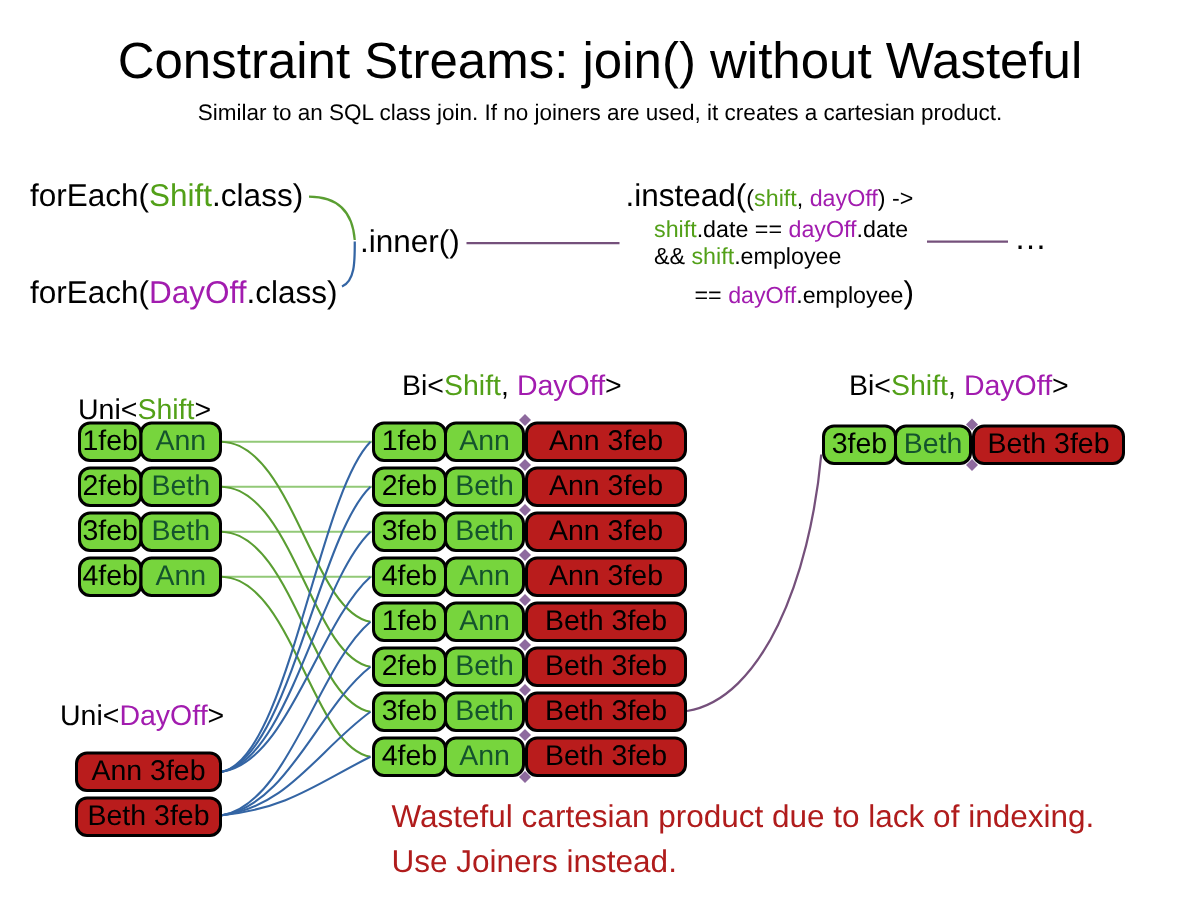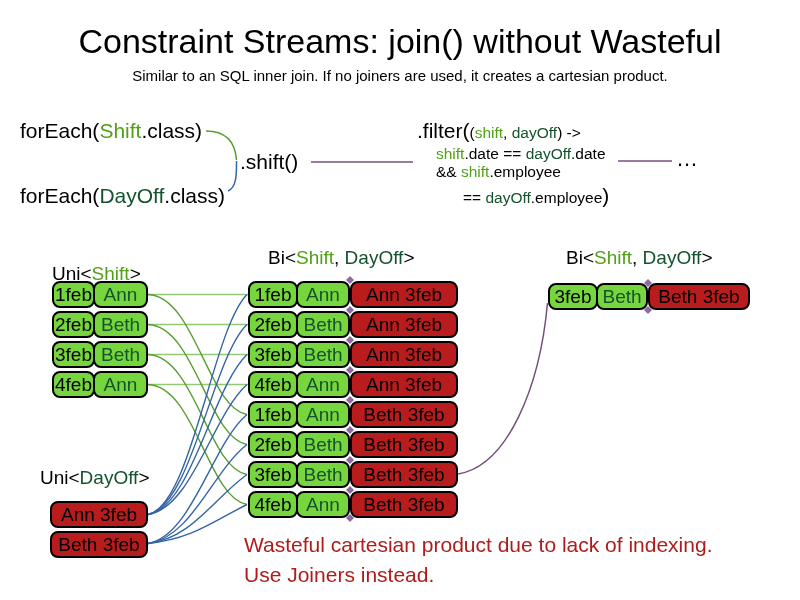--- a/index.html
+++ b/index.html
@@ -5,28 +5,28 @@
   html,body{margin:0;padding:0;background:#fff;}
   .slide{position:relative;width:800px;height:600px;background:#fff;overflow:hidden;
          font-family:"Liberation Sans",sans-serif;color:#000;}
   svg.wires{position:absolute;left:0;top:0;width:800px;height:600px;pointer-events:none;}
   .title{position:absolute;left:0;top:22px;width:800px;text-align:center;font-size:34px;}
   .subtitle{position:absolute;left:0;top:67px;width:800px;text-align:center;font-size:15px;}
   .code{position:absolute;font-size:21px;white-space:nowrap;}
   .small{font-size:15.5px;}
   .big{font-size:21px;}
   .grn{color:#52a018;text-align:center;}
-  .blu{color:#14532d;}
+  .blu{color:#a21caf;}
   .lbl{position:absolute;font-size:19px;white-space:nowrap;}
   .cell{position:absolute;box-sizing:border-box;height:27px;border:2px solid #000;border-radius:8px;
         display:flex;align-items:center;justify-content:center;font-size:19px;line-height:1;}
   .g{background:#77d53d;}
   .b{background:#b91c1c;}
   .name{color:#14532d;}
-  .note{position:absolute;left:244px;top:530px;font-size:21px;line-height:30px;color:#b01c1c;white-space:nowrap;}
+  .note{position:absolute;left:261px;top:530px;font-size:21px;line-height:30px;color:#b01c1c;white-space:nowrap;}
   .dots{position:absolute;left:676px;top:146px;font-size:22px;letter-spacing:2px;}
 </style>
 </head>
 <body>
 
 <div class="slide">
 
   <svg class="wires" viewBox="0 0 800 600">
 
     <path d="M206 131 C224 131 235 140 236.5 160" fill="none" stroke="#5a9e32" stroke-width="1.5"></path>
@@ -70,29 +70,29 @@
         <path d="M350 426 L354 430 L350 434 L346 430 Z"></path>
       <path d="M350 456 L354 460 L350 464 L346 460 Z"></path>
         <path d="M350 486 L354 490 L350 494 L346 490 Z"></path>
       <path d="M350 514 L354 518 L350 522 L346 518 Z"></path>
       <path d="M648 279 L652 283 L648 287 L644 283 Z"></path>
         <path d="M648 306 L652 310 L648 314 L644 310 Z"></path>
     </g>
   </svg>
 
   <div class="title">Constraint Streams: join() without Wasteful</div>
-  <div class="subtitle">Similar to an SQL inner join. If no joiners are used, it creates a cartesian product.</div>
+  <div class="subtitle">Similar to an SQL class join. If no joiners are used, it creates a cartesian product.</div>
 
   <div class="code" style="left:20px;top:119px;"><span>forEach(</span><span class="grn">Shift</span><span>.class)</span></div>
 
   <div class="code" style="left:20px;top:184px;"><span>forEach(</span><span class="blu">DayOff</span><span>.class)</span></div>
 
-  <div class="code" style="left:240px;top:150px;">.shift()</div>
+  <div class="code" style="left:240px;top:150px;">.inner()</div>
 
-  <div class="code" style="left:417px;top:119px;"><span class="big">.filter(</span><span class="small">(</span><span class="small grn">shift</span><span class="small">, </span><span class="small blu">dayOff</span><span class="small">) -&gt;</span></div>
+  <div class="code" style="left:417px;top:119px;"><span class="big">.instead(</span><span class="small">(</span><span class="small grn">shift</span><span class="small">, </span><span class="small blu">dayOff</span><span class="small">) -&gt;</span></div>
 
   <div class="code small" style="left:436px;top:145px;"><span class="grn">shift</span><span>.date == </span><span class="blu">dayOff</span><span>.date</span></div>
 
   <div class="code small" style="left:436px;top:163px;"><span>&amp;&amp; </span><span class="grn">shift</span><span>.employee</span></div>
 
   <div class="code small" style="left:463px;top:184px;"><span>== </span><span class="blu">dayOff</span><span>.employee</span><span class="big">)</span></div>
 
   <div class="dots">…</div>
 
   <div class="lbl" style="left:52px;top:247px;margin-top:16px;"><span>Uni&lt;</span><span class="grn">Shift</span><span>&gt;</span></div>

